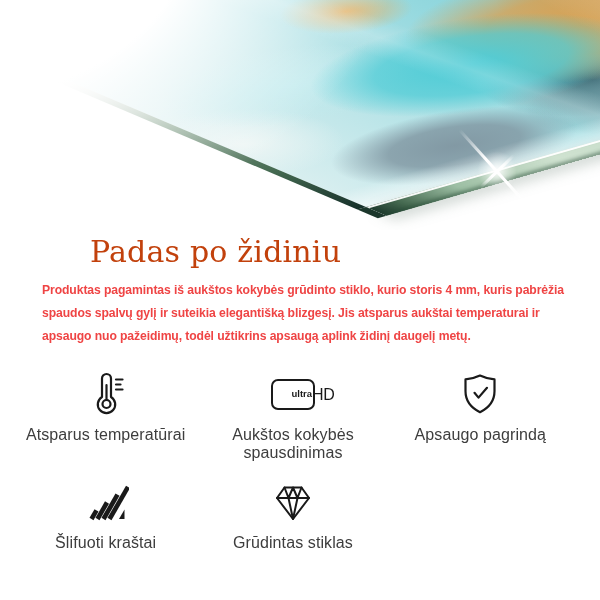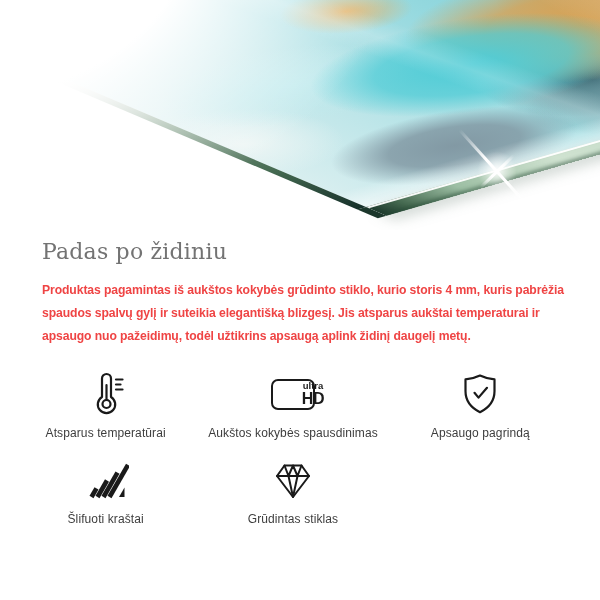--- a/index.html
+++ b/index.html
@@ -59,47 +59,47 @@
   .sparkle .glow { position:absolute; width:40px; height:40px; left:-20px; top:-20px; border-radius:50%;
     background:radial-gradient(circle, rgba(255,255,255,.95) 0%, rgba(255,255,255,.35) 40%, rgba(255,255,255,0) 70%); }
   .sparkle .ray { position:absolute; background:linear-gradient(90deg, rgba(255,255,255,0), #fff 35%, #fff 65%, rgba(255,255,255,0)); }
   .sparkle .r1 { width:112px; height:3px; left:-56px; top:-1.5px; transform:rotate(48deg); }
   .sparkle .r2 { width:46px; height:2.5px; left:-23px; top:-1.25px; transform:rotate(-44deg); }
 
   
   .content { position:absolute; left:0; top:230px; width:600px; padding:4px 30px 0 42px; }
   h1 {
     font-family:"DejaVu Serif","Liberation Serif",serif;
-    font-weight:400; color:#737373; font-size:22px; line-height:35px; letter-spacing:.2px;
+    font-weight:400; color:#c2410c; font-size:30px; line-height:35px; letter-spacing:.2px;margin-left:48px;
   }
   h1 span { display:block; }
   .body-text {
     margin-top:10px; width:540px;
     font-size:12.2px; font-weight:700; letter-spacing:-.1px;
     line-height:23px; color:#ef4444;
   }
 
   
   .features {
     display:grid; grid-template-columns:repeat(3,1fr); row-gap:14px;
     margin:20px 12px 0 -30px; 
     width:562px; position:relative; left:0;
   }
   .feature { display:flex; flex-direction:column; align-items:center; }
   .icon-box { height:52px; display:flex; align-items:center; justify-content:center; }
-  .feature .label { margin-top:6px; font-size:12px; color:#3d3d3d; text-align:center; letter-spacing:.1px; }
+  .feature .label { margin-top:6px; font-size:16px; color:#3d3d3d; text-align:center; letter-spacing:.1px; }
 
   .uhd {
     width:42px; height:31px; border:2.6px solid #1a1a1a; border-radius:7px;
-    display:flex; flex-direction:column; align-items:center; justify-content:center; line-height:1;
+    display:flex; flex-direction:row; align-items:center; justify-content:center; line-height:1;
     color:#1a1a1a;
     padding-left:40px;
   }
   .uhd .top { font-size:9.5px; font-weight:700; }
-  .uhd .bottom { font-size:16px; font-weight:700; letter-spacing:-.3px; margin-top:1px; }
+  .uhd .bottom { font-size:16px; font-weight:400; letter-spacing:-.3px; margin-top:1px; }
 
   svg.icon { stroke:#1a1a1a; fill:none; stroke-width:2.2; stroke-linecap:round; stroke-linejoin:round; }
 </style>
 </head>
 <body>
 
 <div class="page">
 
   <section class="hero" aria-label="Tempered glass hearth pad with abstract teal, white and gold marble print shown at an angle with polished green glass edge and light sparkle">
     <div class="glass-panel">

